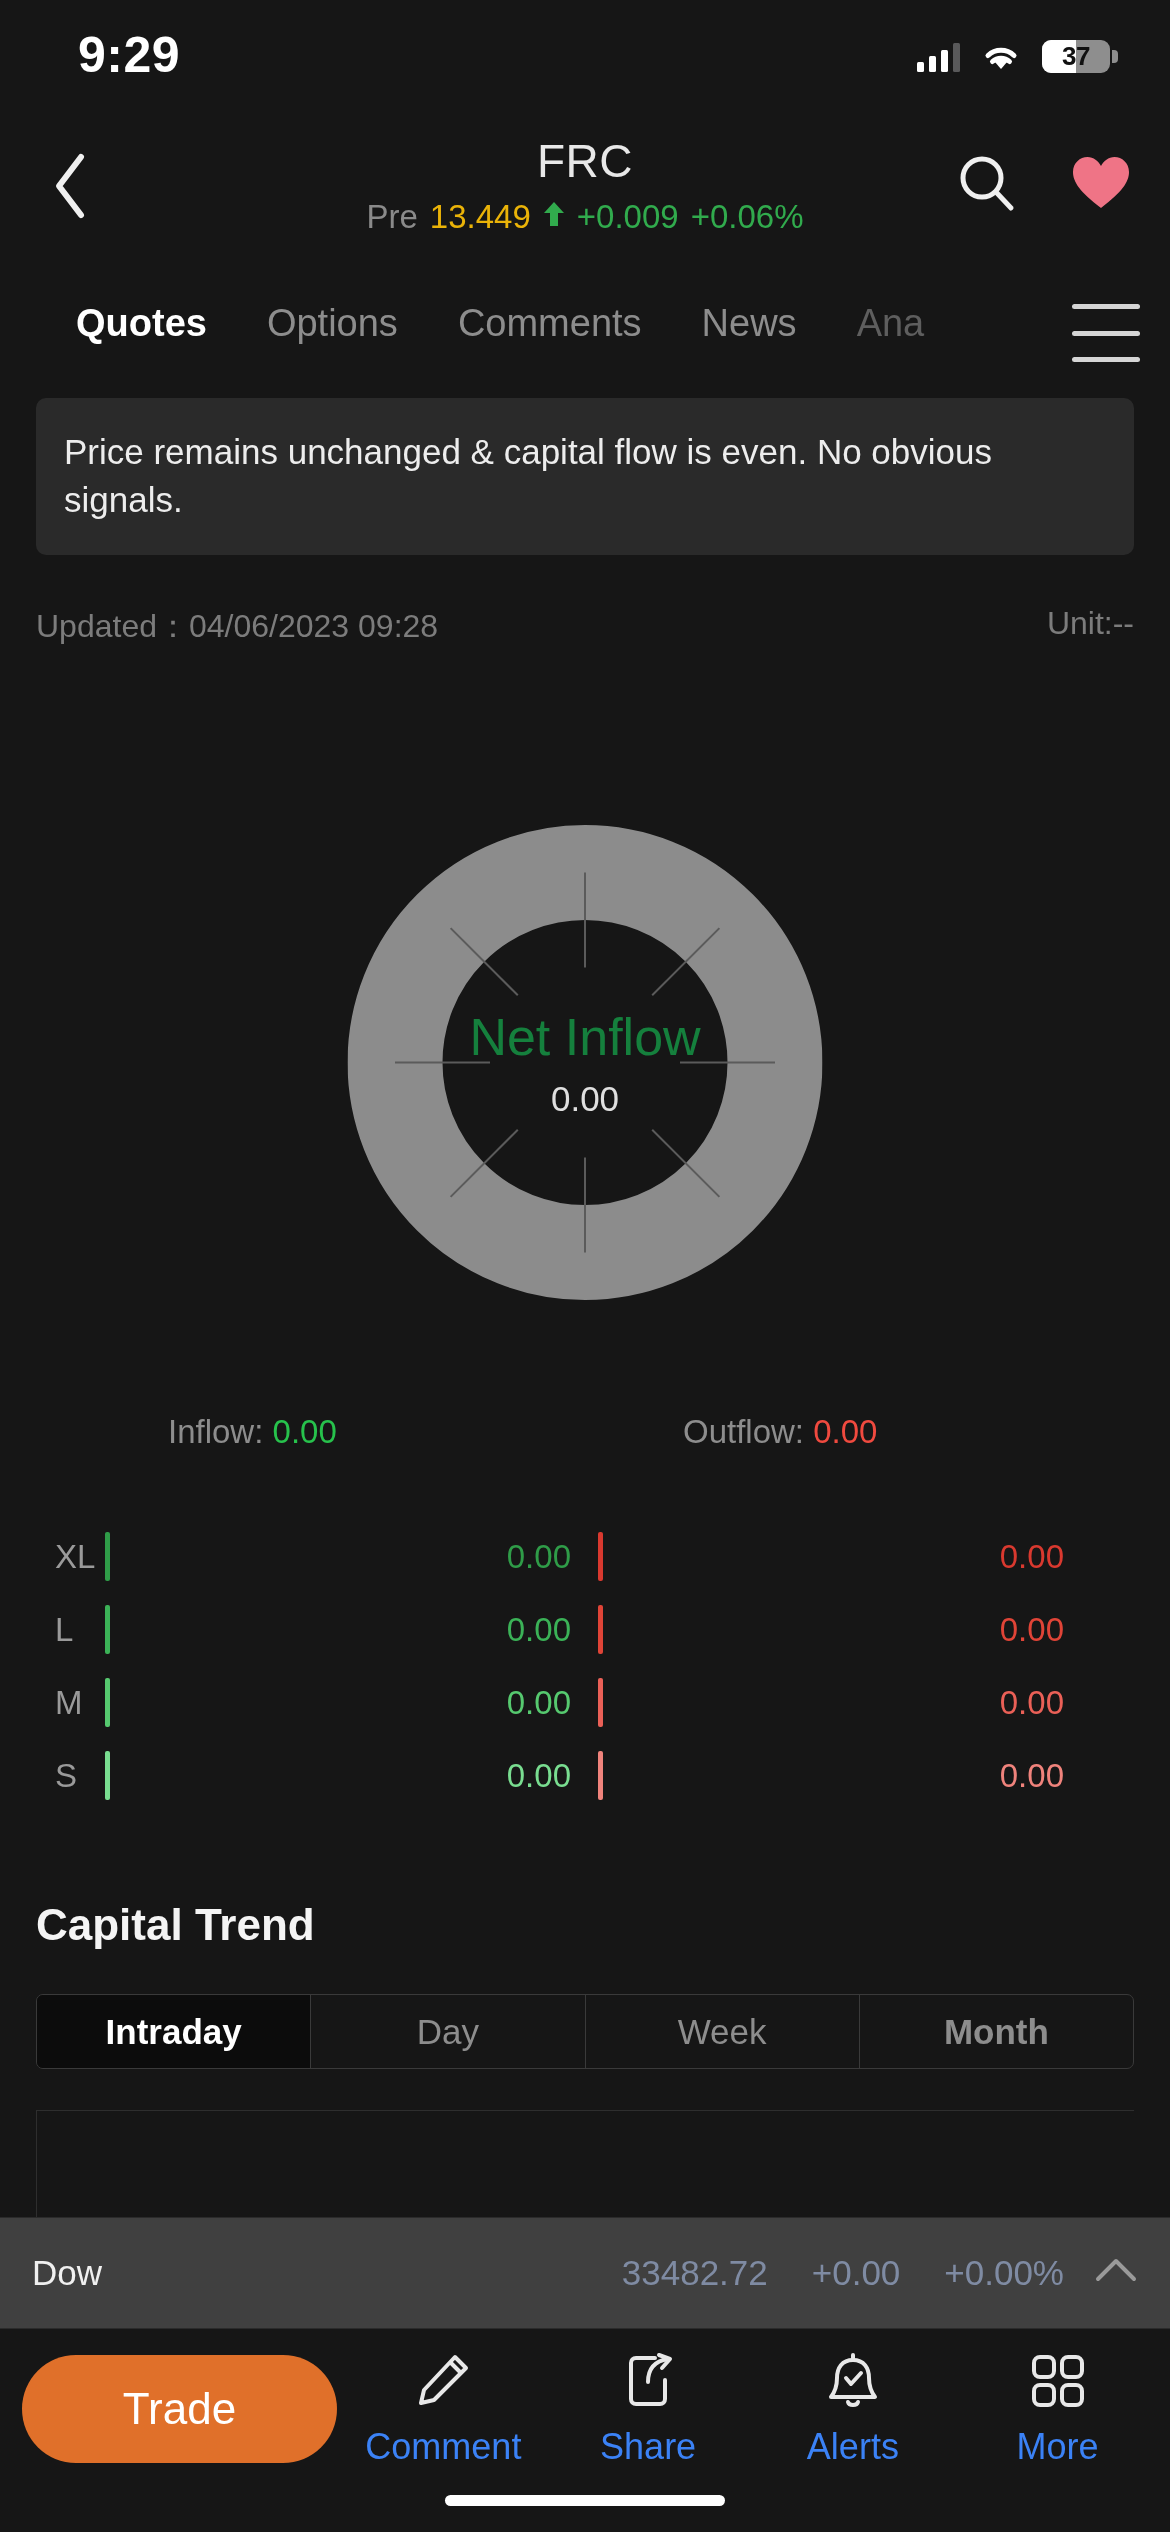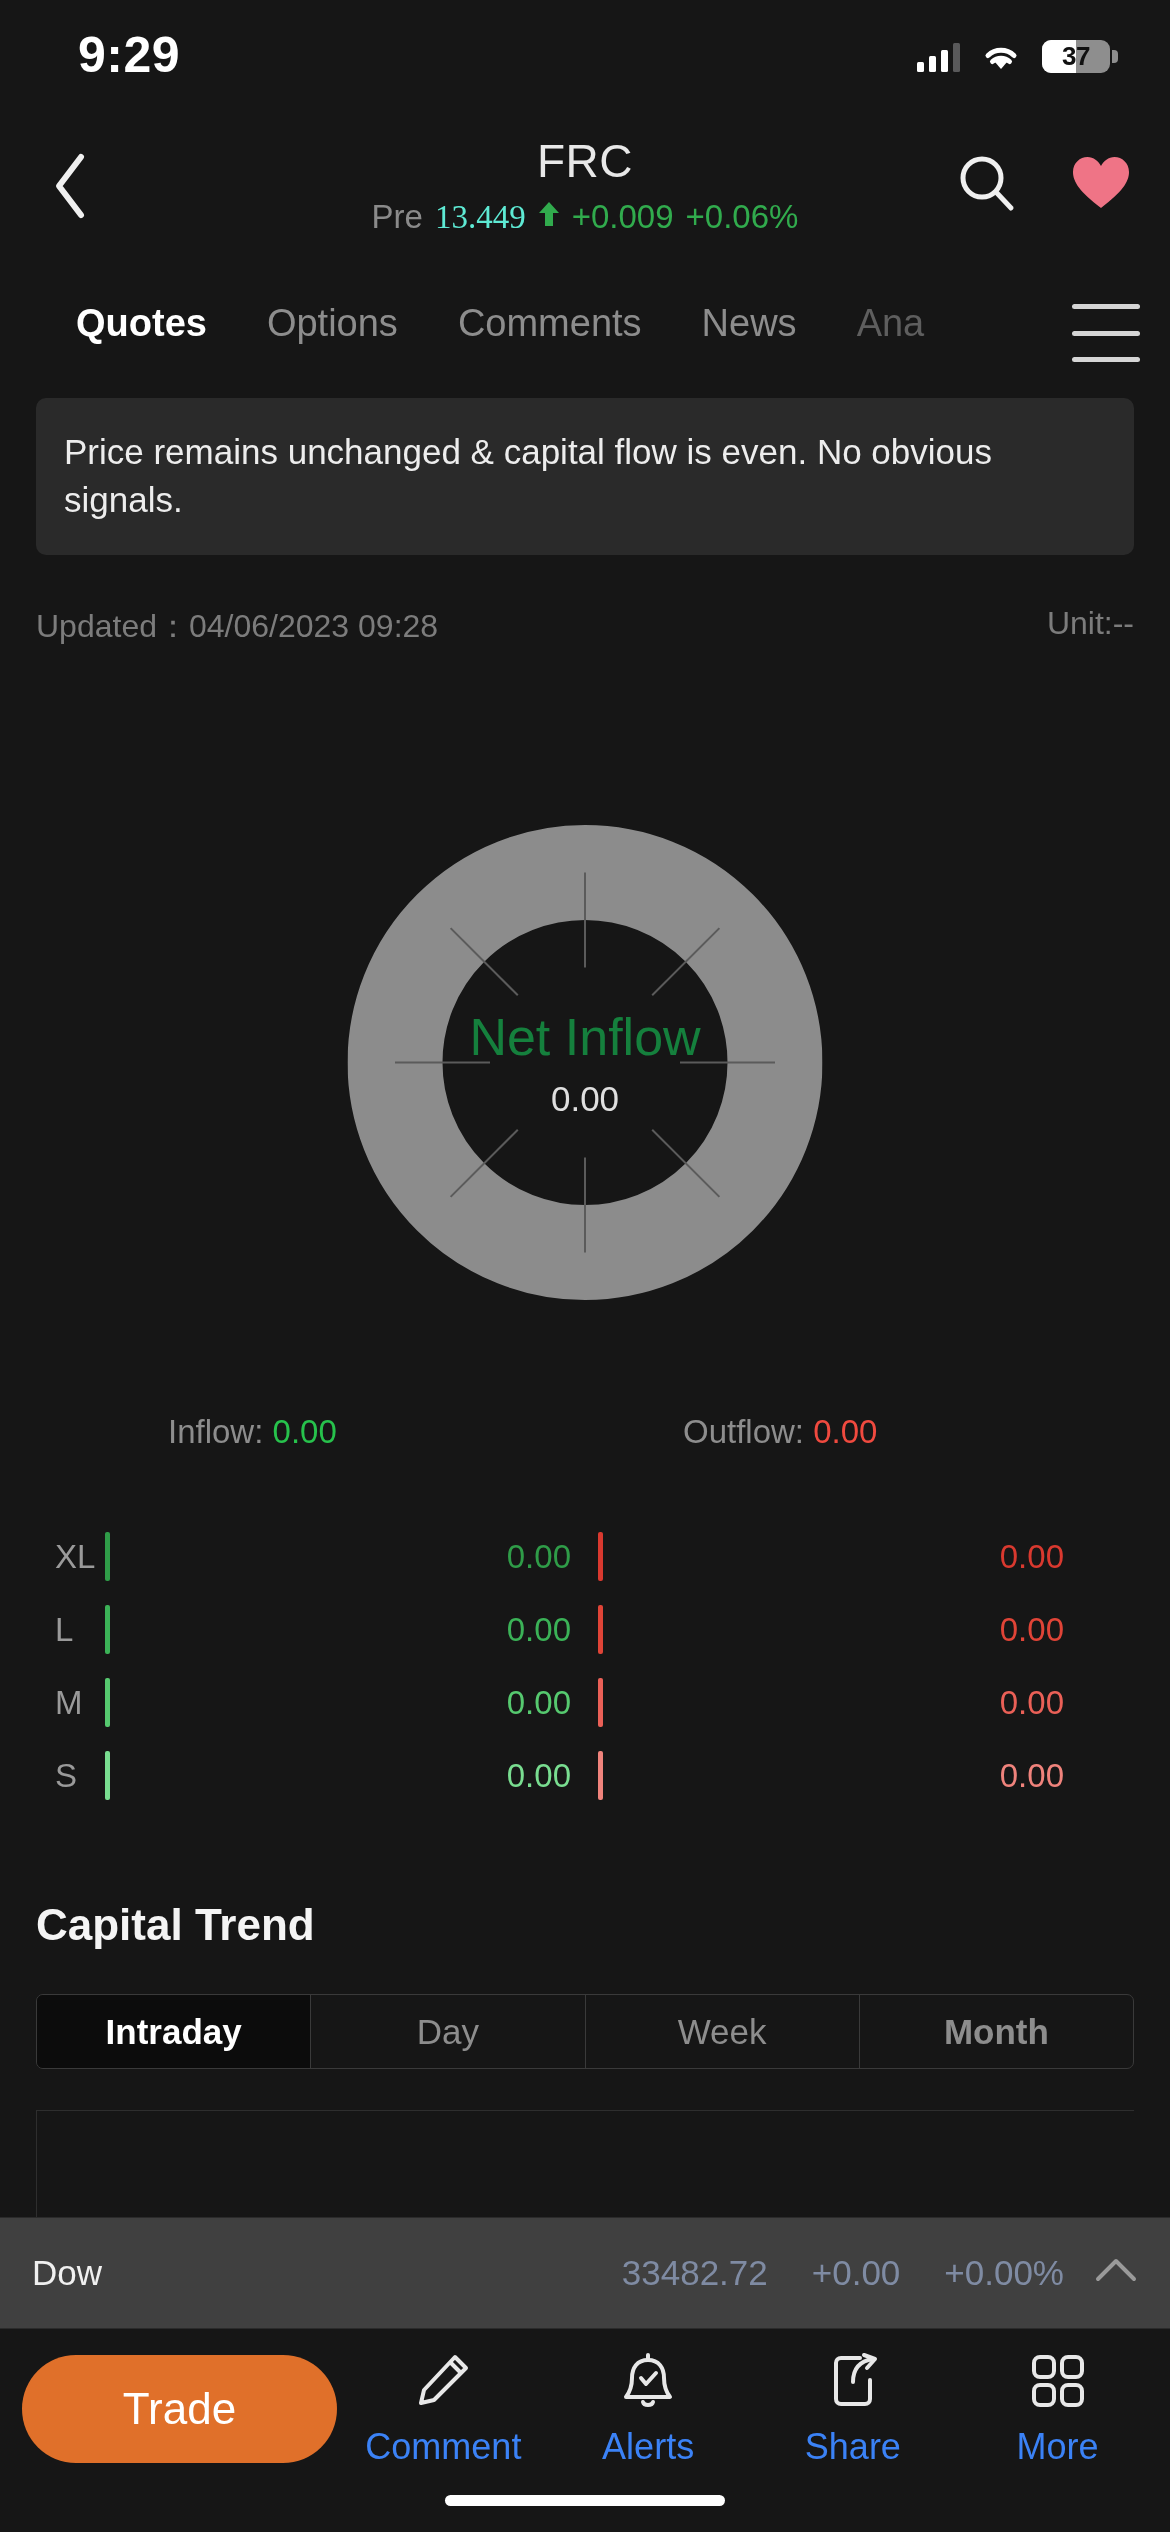--- a/index.html
+++ b/index.html
@@ -34,21 +34,21 @@
 
   
   .navbar { position:absolute; top:130px; left:0; width:1170px; height:130px; }
   .back-btn { position:absolute; left:28px; top:14px; width:84px; height:84px;
               display:flex; align-items:center; justify-content:center; }
   .titleblock { position:absolute; left:0; right:0; top:4px; text-align:center; }
   .sym { font-size:46px; color:#e8e8e8; font-weight:400; letter-spacing:0.5px; }
   .priceline { margin-top:10px; font-size:33px; display:flex; justify-content:center;
                align-items:center; gap:12px; }
   .pre-lbl { color:#8a8a8a; }
-  .p-last { color:#5eead4;font-family:Liberation Serif, serif; }
+  .p-last { color:#eab308; }
   .p-arrow { color:#31ab4d; font-size:29px; }
   .p-chg, .p-pct { color:#31ab4d; }
   .nav-icons { position:absolute; right:30px; top:14px; display:flex; align-items:center; gap:36px; }
   .icon-btn { width:78px; height:78px; display:flex; align-items:center; justify-content:center; }
 
   
   .tabs { position:absolute; top:290px; left:0; width:1170px; height:90px; }
   .tabstrip { position:absolute; left:0; top:0; display:flex; align-items:flex-start;
               gap:0; width:1100px; overflow:hidden; }
   .tab { position:relative; padding:12px 30px 0 30px; font-size:38px; color:#8d8d8d;
@@ -363,39 +363,39 @@
           <svg width="58" height="58" viewBox="0 0 58 58">
             <path d="M41 5 L52 16 L20 48 L7 51 L10 38 Z" stroke="#e8e8e8" stroke-width="4" fill="none" stroke-linejoin="round"></path>
             <path d="M36 10 L47 21" stroke="#e8e8e8" stroke-width="4"></path>
           </svg>
         </div>
         <div class="bb-lbl">Comment</div>
       </div>
 
       <div class="bb-item">
         <div class="bb-ico">
+          <svg width="58" height="58" viewBox="0 0 58 58">
+            <path d="M36 6 L17 6 C14 6 12 8 12 11 L12 47 C12 50 14 52 17 52 L41 52 C44 52 46 50 46 47 L46 28" stroke="#e8e8e8" stroke-width="4" fill="none" stroke-linecap="round" stroke-linejoin="round"></path>
+            <path d="M29 30 C29 16 36 9 49 7" stroke="#e8e8e8" stroke-width="4" fill="none" stroke-linecap="round"></path>
+            <path d="M40 3 L51 7 L43 16" stroke="#e8e8e8" stroke-width="4" fill="none" stroke-linecap="round" stroke-linejoin="round"></path>
+          </svg>
+        </div>
+        <div class="bb-lbl">Share</div>
+      </div>
+
+      <div class="bb-item">
+        <div class="bb-ico">
           <svg width="58" height="60" viewBox="0 0 58 60">
             <path d="M29 4 L29 9" stroke="#e8e8e8" stroke-width="4" stroke-linecap="round"></path>
             <path d="M29 9 C40 9 45 17 45 27 C45 36 48 42 51 46 L7 46 C10 42 13 36 13 27 C13 17 18 9 29 9 Z" stroke="#e8e8e8" stroke-width="4" fill="none" stroke-linejoin="round"></path>
             <path d="M24 51 C25 55 33 55 34 51" stroke="#e8e8e8" stroke-width="4" fill="none" stroke-linecap="round"></path>
             <path d="M22 27 L27 33 L37 22" stroke="#e8e8e8" stroke-width="4" fill="none" stroke-linecap="round" stroke-linejoin="round"></path>
           </svg>
         </div>
         <div class="bb-lbl">Alerts</div>
-      </div>
-
-      <div class="bb-item">
-        <div class="bb-ico">
-          <svg width="58" height="58" viewBox="0 0 58 58">
-            <path d="M36 6 L17 6 C14 6 12 8 12 11 L12 47 C12 50 14 52 17 52 L41 52 C44 52 46 50 46 47 L46 28" stroke="#e8e8e8" stroke-width="4" fill="none" stroke-linecap="round" stroke-linejoin="round"></path>
-            <path d="M29 30 C29 16 36 9 49 7" stroke="#e8e8e8" stroke-width="4" fill="none" stroke-linecap="round"></path>
-            <path d="M40 3 L51 7 L43 16" stroke="#e8e8e8" stroke-width="4" fill="none" stroke-linecap="round" stroke-linejoin="round"></path>
-          </svg>
-        </div>
-        <div class="bb-lbl">Share</div>
       </div>
 
       <div class="bb-item">
         <div class="bb-ico">
           <svg width="56" height="56" viewBox="0 0 56 56">
             <rect x="4" y="4" width="20" height="20" rx="6" stroke="#e8e8e8" stroke-width="4" fill="none"></rect>
             <rect x="32" y="4" width="20" height="20" rx="6" stroke="#e8e8e8" stroke-width="4" fill="none"></rect>
             <rect x="4" y="32" width="20" height="20" rx="6" stroke="#e8e8e8" stroke-width="4" fill="none"></rect>
             <rect x="32" y="32" width="20" height="20" rx="6" stroke="#e8e8e8" stroke-width="4" fill="none"></rect>
           </svg>

